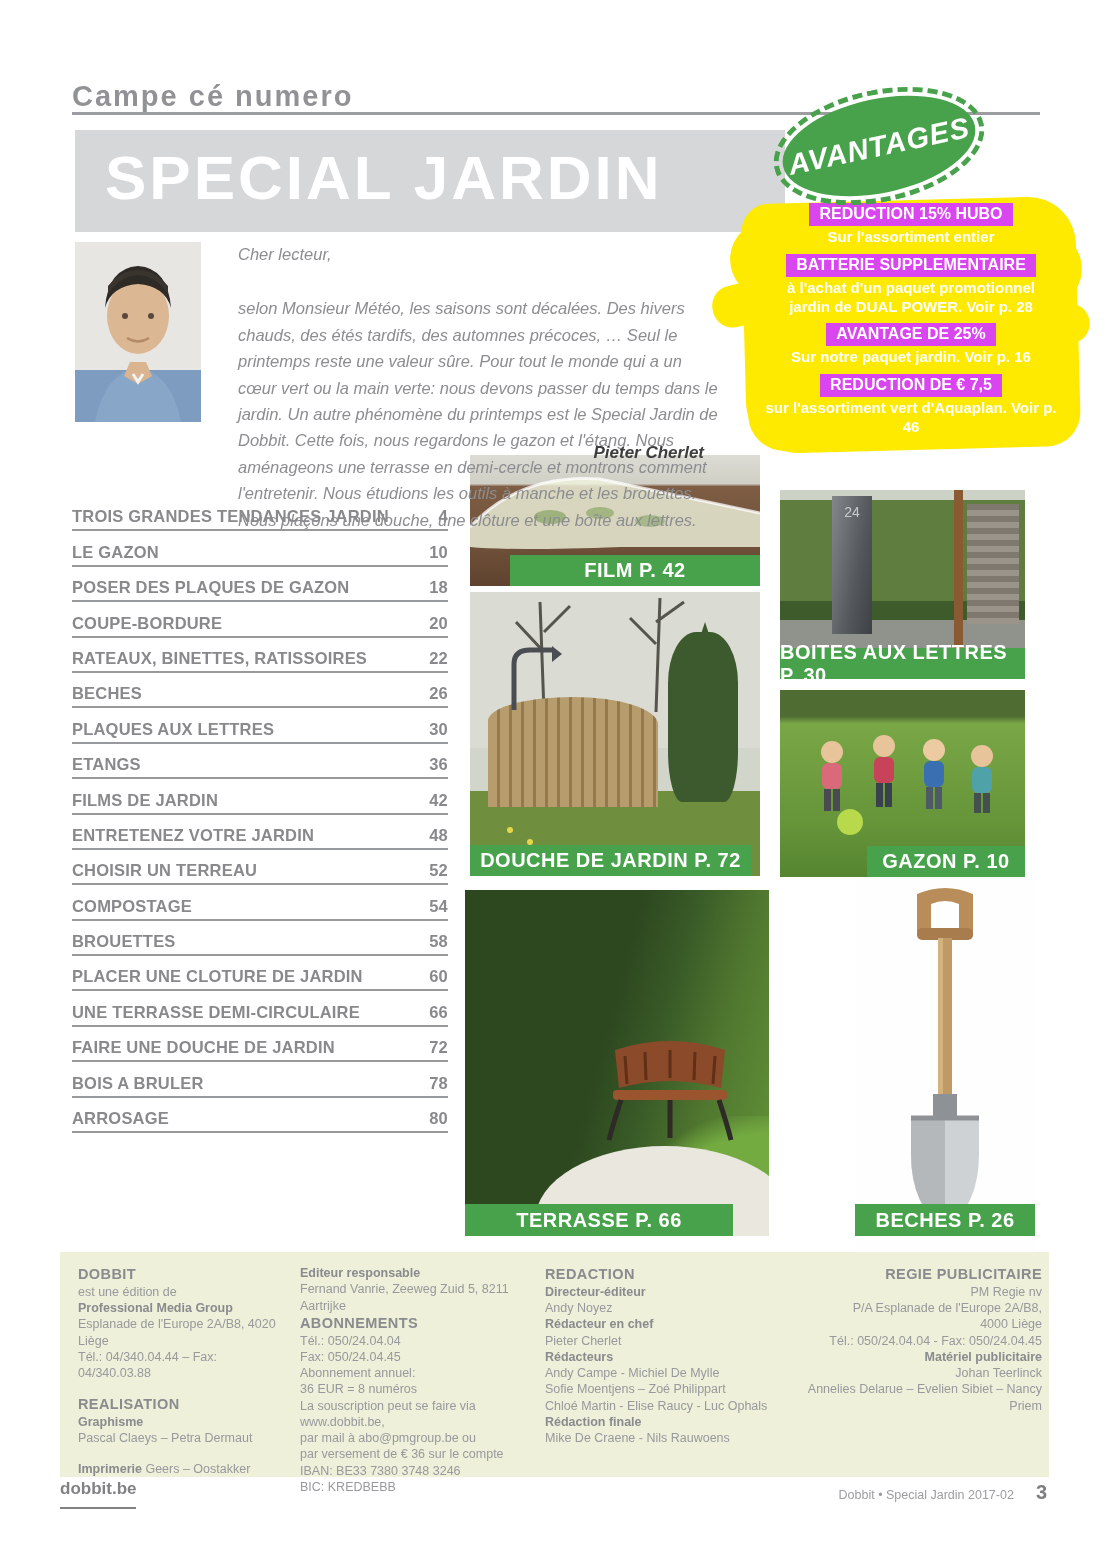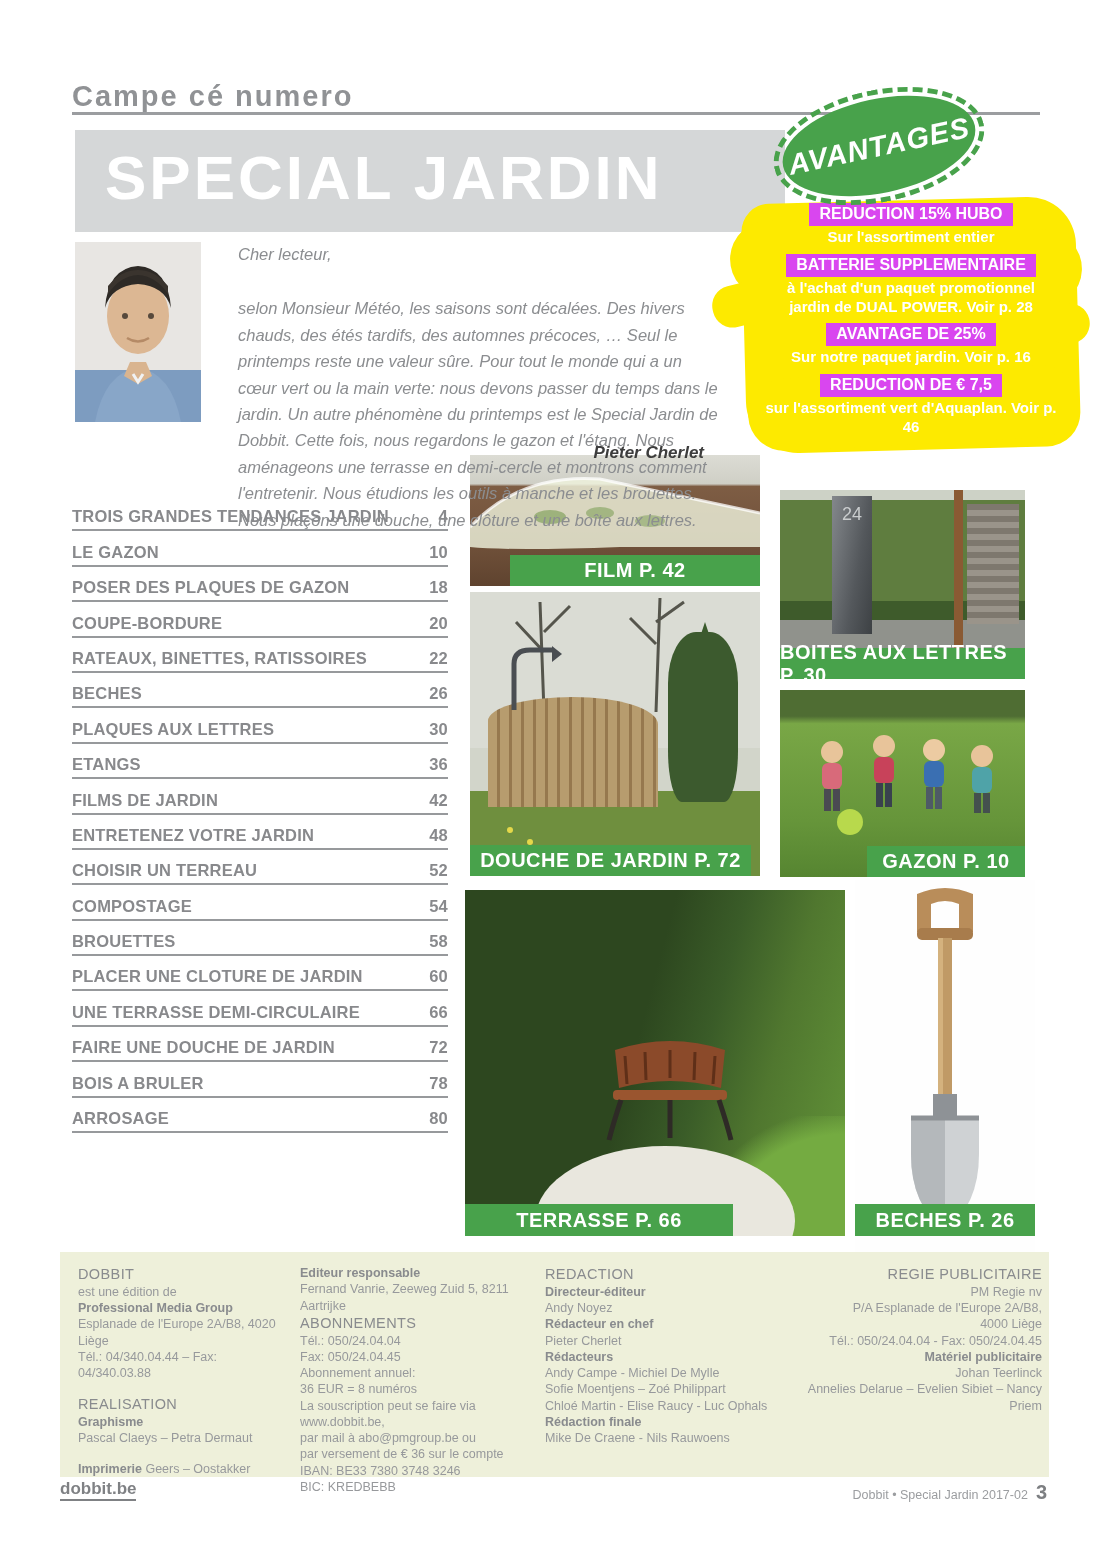--- a/index.html
+++ b/index.html
@@ -48,59 +48,59 @@
 
   
   .photo { position:absolute; overflow:hidden; }
   .caption { position:absolute; background:#48a24b; color:#fff; font-weight:bold; font-size:20px; display:flex; align-items:center; justify-content:center; letter-spacing:0.5px; }
 
   .photo-film { left:470px; top:455px; width:290px; height:131px; background:linear-gradient(#dcdcd4 0%, #cfcfc6 22%, #7e5d44 24%, #6f5039 70%, #5f432f 100%); }
   .photo-mailbox { left:780px; top:490px; width:245px; height:189px; background:#fff; }
   .mailbox-scene { position:absolute; left:0; top:0; width:245px; height:158px;
      background:linear-gradient(#cdd2c6 0 10px, #5f7d3f 10px 70%, #3e5b2b 70% 82%, #90928c 82% 100%); }
   .mailbox-pillar { position:absolute; left:52px; top:6px; width:40px; height:138px; background:linear-gradient(100deg,#84888c,#54585c 60%,#3d4144); }
-  .mailbox-number { position:absolute; left:0; top:8px; width:40px; text-align:center; color:#c9ccce; font-size:18px; }
+  .mailbox-number { position:absolute; left:0; top:8px; width:40px; text-align:center; color:#c9ccce; font-size:14px; }
   .gabion { position:absolute; right:6px; top:14px; width:52px; height:120px;
      background:repeating-linear-gradient(0deg,#9a948a 0 6px,#7e786e 6px 12px), repeating-linear-gradient(90deg, rgba(60,60,55,.35) 0 2px, transparent 2px 10px); }
   .rust-post { position:absolute; right:62px; top:0; width:9px; height:158px; background:#8a5a33; }
 
   .photo-douche { left:470px; top:592px; width:290px; height:284px; background:linear-gradient(#dadcd4 0 55%, #d2d5ca 55% 70%, #6f8f3e 70% 100%); }
   .douche-fence { position:absolute; left:18px; top:105px; width:170px; height:110px; border-radius:60% 60% 0 0 / 26% 30% 0 0;
      background:repeating-linear-gradient(90deg,#b79c6e 0 9px,#96784e 9px 12px); }
   .douche-conifer { position:absolute; right:22px; top:40px; width:70px; height:170px; background:#3c5a2e; border-radius:40% 40% 20% 20%/30%; }
 
   .photo-gazon { left:780px; top:690px; width:245px; height:187px; background:linear-gradient(#4f6d33 0 14%, #79a746 18%, #66953a 70%, #568531 100%); }
 
-  .photo-terrasse { left:465px; top:890px; width:380px; height:346px; background:linear-gradient(105deg,#2d471f 0 45%, #3a5c28 60%, #50772f 75%, #649639 100%); }
+  .photo-terrasse { left:465px; top:890px; width:304px; height:346px; background:linear-gradient(105deg,#2d471f 0 45%, #3a5c28 60%, #50772f 75%, #649639 100%); }
   .terrace-circle { position:absolute; left:70px; bottom:-60px; width:260px; height:150px; background:#e9e7de; border-radius:50%; }
   .terr-lawn { position:absolute; right:0; bottom:0; width:140px; height:120px; background:radial-gradient(ellipse at 100% 100%, #74ab41 0 60%, rgba(116,171,65,0) 75%); }
 
   .photo-beches { left:855px; top:880px; width:180px; height:372px; background:#fefefe; }
 
   .cap-film { right:0; bottom:0; width:250px; height:31px; }
   .cap-mailbox { left:0; bottom:0; width:245px; height:31px; }
   .cap-douche { left:0; bottom:0; width:281px; height:31px; }
   .cap-gazon { right:0; bottom:0; width:158px; height:31px; }
   .cap-terrasse { left:0; bottom:0; width:268px; height:32px; }
   .cap-beches { left:0; top:324px; width:180px; height:32px; }
 
   
   .colophon { position:absolute; left:60px; top:1252px; width:989px; height:225px; background:#eef0da; }
   .col { position:absolute; top:13px; font-size:12.5px; line-height:1.3; color:#97999c; }
-  .col .t { font-size:14.5px; font-weight:normal; color:#898b8e; letter-spacing:0.4px; }
+  .col .t { font-size:14.5px; font-weight:bold; color:#898b8e; letter-spacing:0.4px; }
   .col .b { font-weight:bold; color:#898b8e; }
   .col .gap { height:14px; }
   .col-1 { left:18px;  width:215px; }
   .col-2 { left:240px; width:238px; }
   .col-3 { left:485px; width:238px; }
   .col-4 { left:730px; width:252px;text-align:right; }
 
   
-  .site-link { position:absolute; left:60px; top:1479px; font-size:17px; font-weight:bold; color:#7f8184; border-bottom:2px solid #7f8184; padding-bottom:0; }
-  .issue-line { position:absolute; right:62px; top:1481px; display:flex; align-items:baseline; gap:8px; }
+  .site-link { position:absolute; left:60px; top:1479px; font-size:17px; font-weight:bold; color:#7f8184; border-bottom:2px solid #7f8184; padding-bottom:8px; }
+  .issue-line { position:absolute; right:62px; top:1481px; display:flex; align-items:baseline; gap:22px; }
   .issue-text { font-size:12.5px; color:#9b9da0; }
   .issue-page { font-size:20px; font-weight:bold; color:#7d7f82; }
 </style>
 </head>
 <body>
 
 <div class="page">
 
   <div class="section-title">Campe cé numero</div>
   <div class="header-rule"></div>

